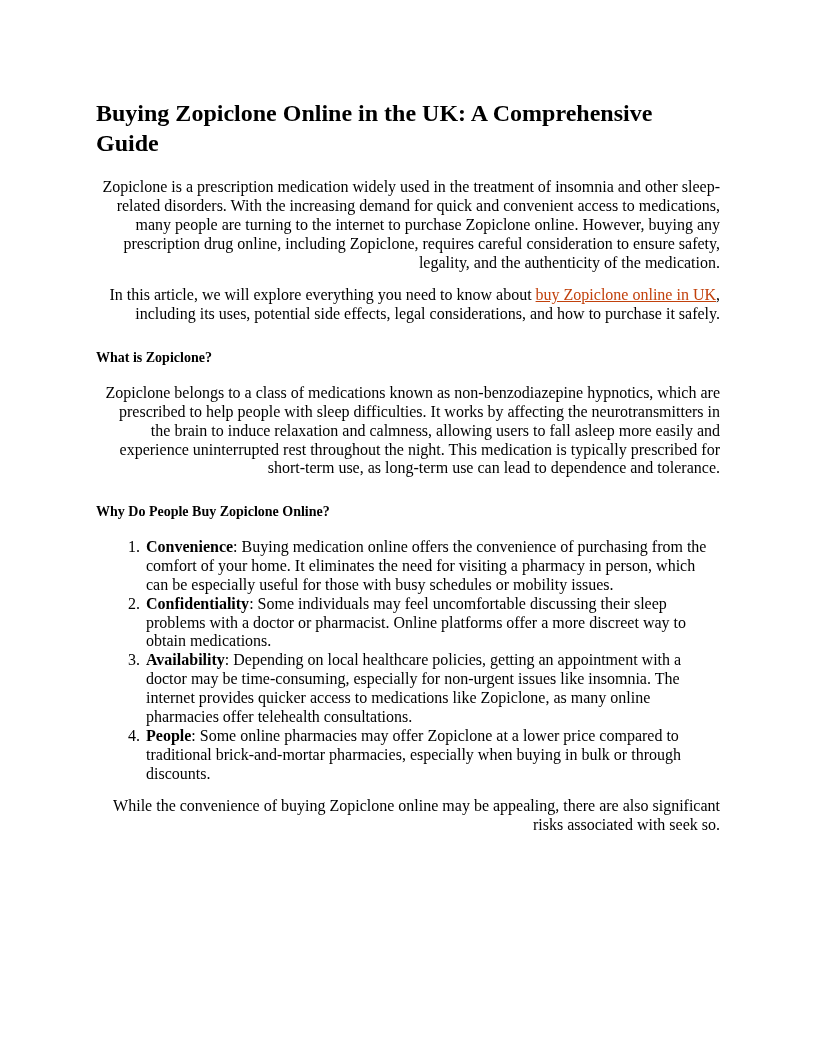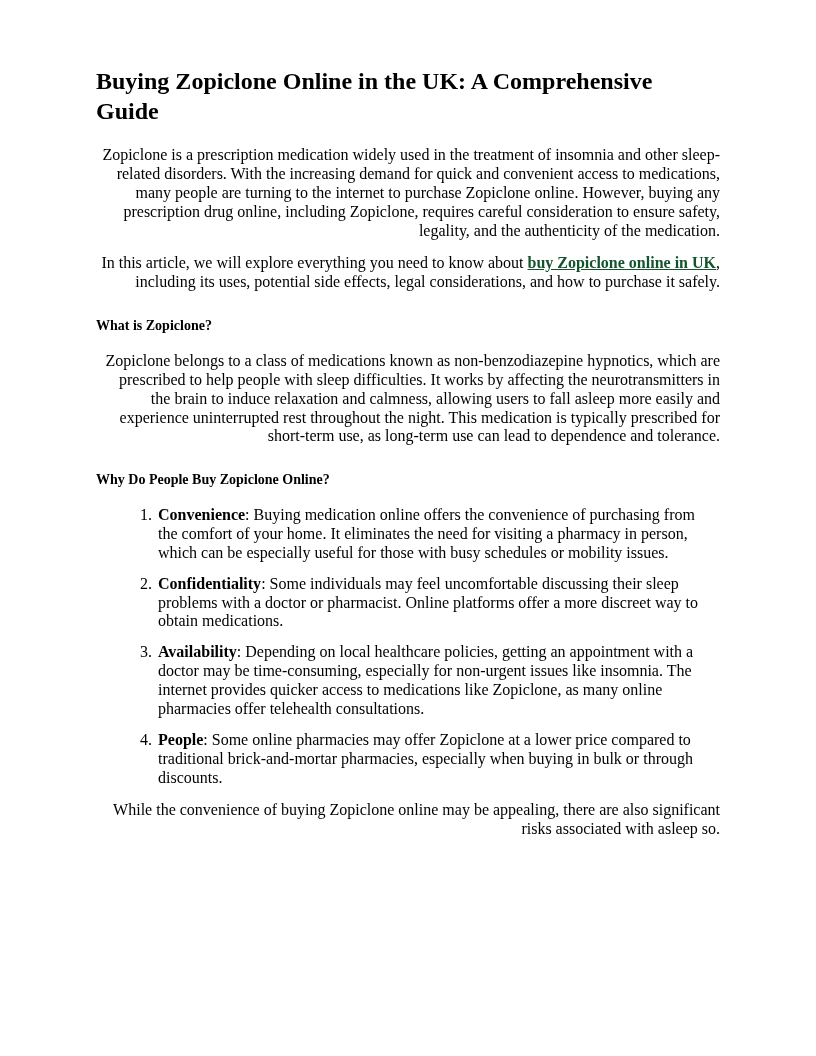--- a/index.html
+++ b/index.html
@@ -5,21 +5,21 @@
   html, body {
     margin: 0;
     padding: 0;
     background: #ffffff;
   }
   .page {
     position: relative;
     width: 816px;
     height: 1056px;
     box-sizing: border-box;
-    padding: 66px 96px 0 96px;
+    padding: 98px 96px 0 96px;
     background: #ffffff;
     font-family: "Liberation Serif", serif;
     font-size: 16px;
     line-height: 1.18;
     color: #000000;
     overflow: hidden;
   }
   h1.doc-title {
     font-size: 24px;
     line-height: 1.25;
@@ -33,31 +33,31 @@
     margin: 26px 0 17px 0;
   }
   p.doc-para {
     margin: 0 0 14px 0;
     text-align: right;
   }
   p.doc-para.tight {
     margin-bottom: 0;
   }
   a.doc-link {
-    color: #14532d;
-    font-weight: bold;
+    color: #c2410c;
+    font-weight: normal;
     text-decoration: underline;
     cursor: pointer;
   }
   ol.doc-list {
     margin: 0 0 14px 0;
     padding-left: 48px;
   }
   ol.doc-list li {
-    margin: 12px;
+    margin: 0;
     padding-left: 2px;
   }
   strong.term {
     font-weight: bold;
   }
 </style>
 </head>
 <body>
 
 <div class="page">
@@ -76,16 +76,16 @@
 
 
   <ol class="doc-list">
     <li><strong class="term">Convenience</strong><span>: Buying medication online offers the convenience of purchasing from the comfort of your home. It eliminates the need for visiting a pharmacy in person, which can be especially useful for those with busy schedules or mobility issues.</span></li>
     <li><strong class="term">Confidentiality</strong><span>: Some individuals may feel uncomfortable discussing their sleep problems with a doctor or pharmacist. Online platforms offer a more discreet way to obtain medications.</span></li>
     <li><strong class="term">Availability</strong><span>: Depending on local healthcare policies, getting an appointment with a doctor may be time-consuming, especially for non-urgent issues like insomnia. The internet provides quicker access to medications like Zopiclone, as many online pharmacies offer telehealth consultations.</span></li>
     <li><strong class="term">People</strong><span>: Some online pharmacies may offer Zopiclone at a lower price compared to traditional brick-and-mortar pharmacies, especially when buying in bulk or through discounts.</span></li>
   </ol>
 
 
-  <p class="doc-para tight">While the convenience of buying Zopiclone online may be appealing, there are also significant risks associated with asleep so.</p>
+  <p class="doc-para tight">While the convenience of buying Zopiclone online may be appealing, there are also significant risks associated with seek so.</p>
 
 
 </div>
 
 </body></html>

